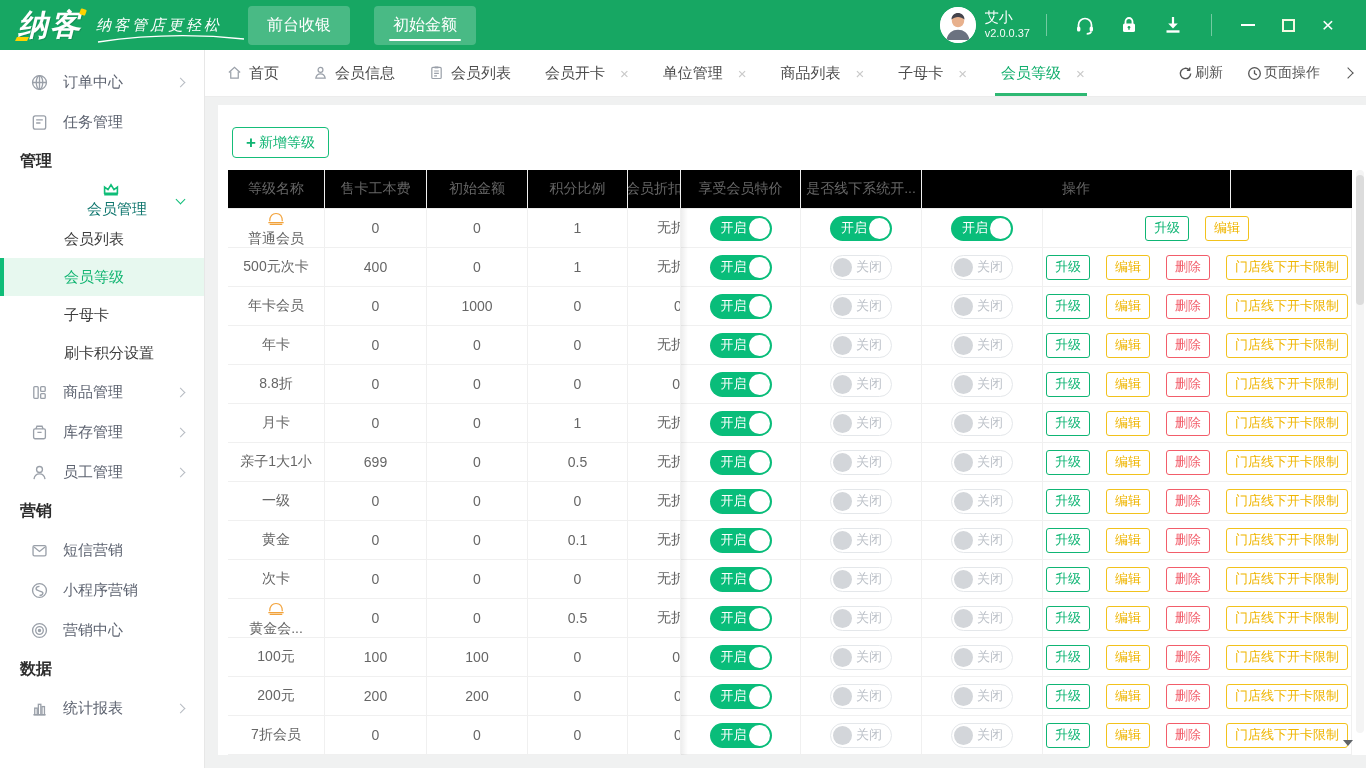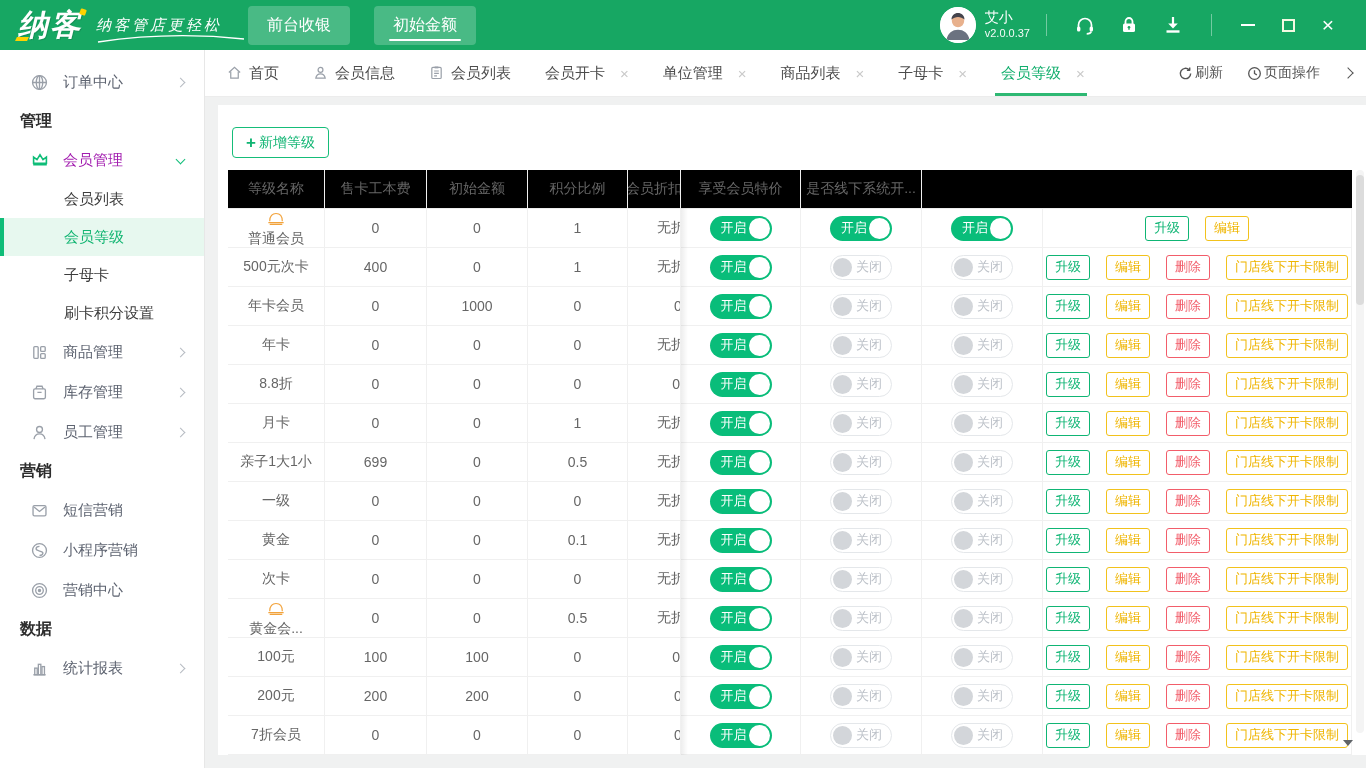--- a/index.html
+++ b/index.html
@@ -38,21 +38,21 @@
   .win-min  { width:14px; height:2px; background:#fff; }
   .win-max  { width:13px; height:13px; border:2px solid #f4f9e2; }
   .win-close { font-size:21px; line-height:14px; }
 
   
   .sidebar { position:absolute; top:50px; left:0; width:205px; bottom:0; background:#fff;
              border-right:1px solid #e7e7e7; overflow:hidden; z-index:10; padding-top:12px; }
   .sitem { position:relative; height:40px; display:flex; align-items:center; padding-left:30px;
            font-size:15px; color:#5d6370; cursor:pointer; }
   .sitem .sicon { width:20px; height:20px; margin-right:13px; display:flex; align-items:center; }
-  .sitem.green { color:#a21caf; }
+  .sitem.green { color:#0f766e;flex-direction:column; }
   .ssection { height:38px; display:flex; align-items:center; padding-left:20px; font-size:16px;
               font-weight:bold; color:#2d2d2d; }
   .ssub { position:relative; height:38px; display:flex; align-items:center; padding-left:64px;
           font-size:15px; color:#3c3c3c; cursor:pointer; }
   .ssub.active { background:#e7f8ef; color:#12b572; }
   .ssub.active::before { content:''; position:absolute; left:0; top:0; bottom:0; width:4px;
                          background:#0fbd78; }
   .chev { position:absolute; right:20px; width:7px; height:7px; border-right:1.6px solid #b6bbc2;
           border-bottom:1.6px solid #b6bbc2; transform:rotate(-45deg); }
   .chev.down { border-color:#0fbd78; transform:rotate(45deg); top:16px; }
@@ -195,20 +195,29 @@
         <span class="sicon">
           <svg viewBox="0 0 20 20" width="19" height="19" fill="none" stroke="#9aa0a9" stroke-width="1.4">
             <circle cx="10" cy="10" r="7.3"></circle>
             <path d="M2.7 10h14.6M10 2.7v14.6"></path>
             <ellipse cx="10" cy="10" rx="3.4" ry="7.3"></ellipse>
           </svg>
         </span>
         <span>订单中心</span>
         <span class="chev"></span>
       </div>
+      <div class="sitem">
+        <span class="sicon">
+          <svg viewBox="0 0 20 20" width="19" height="19" fill="none" stroke="#9aa0a9" stroke-width="1.4">
+            <rect x="3.5" y="3" width="13" height="14" rx="2"></rect>
+            <path d="M6.5 7.2h7M6.5 10.5h4.5"></path>
+          </svg>
+        </span>
+        <span>任务管理</span>
+      </div>
       <div class="ssection">管理</div>
       <div class="sitem green">
         <span class="sicon">
           <svg viewBox="0 0 20 20" width="20" height="20" fill="none" stroke="#0fbd78" stroke-width="1.6">
             <path d="M3.2 14.8h13.6M3.6 13.2V7l3.4 2.6L10 4.8l3 4.8L16.4 7v6.2z"></path>
           </svg>
         </span>
         <span>会员管理</span>
         <span class="chev down"></span>
       </div>
@@ -370,20 +379,21 @@
         <div class="trow thead">
           <div class="tcell" style="width: 97px;">等级名称</div>
           <div class="tcell" style="width: 102px;">售卡工本费</div>
           <div class="tcell" style="width: 101px;">初始金额</div>
           <div class="tcell" style="width: 100px;">积分比例</div>
           <div class="tcell" style="width: 53px;">
             <span class="clipspan">会员折扣</span>
           </div>
           <div class="tcell" style="width: 120px;">享受会员特价</div>
           <div class="tcell" style="width: 121px;">是否线下系统开...</div>
+          <div class="tcell" style="width: 309px;">操作</div>
         </div>
         <div class="trow">
           <div class="tcell namecell" style="width: 97px;">
             <span class="crown-ico">
               <svg viewBox="0 0 24 20" width="22" height="18" fill="none" stroke="#f2a33c" stroke-width="1.3">
                 <path d="M5 13.5c0-5.5 3-8.5 7-8.5s7 3 7 8.5"></path>
                 <path d="M4 15.2h16M5.5 17h13" stroke-linecap="round"></path>
               </svg>
             </span>
             <span>普通会员</span>

